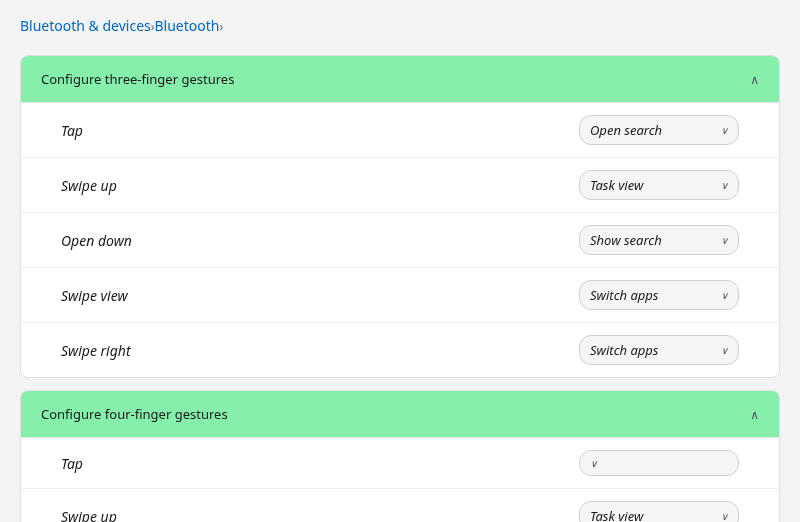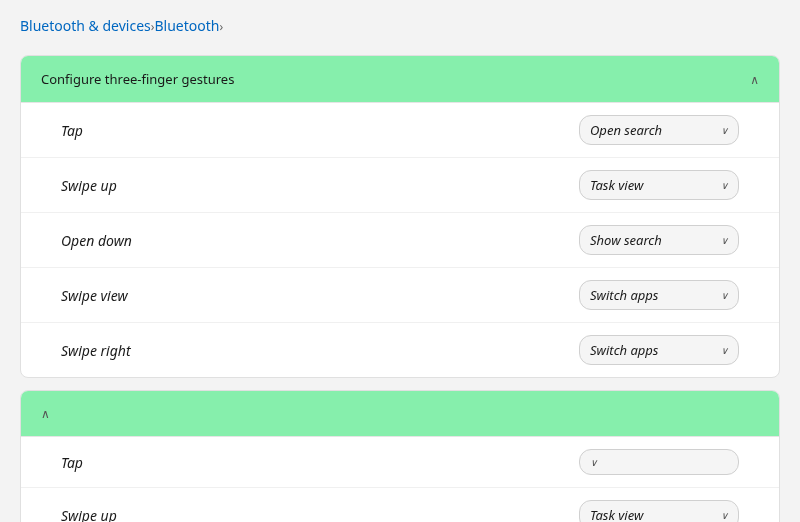--- a/index.html
+++ b/index.html
@@ -154,20 +154,21 @@
       <div class="gesture-row">
         <span class="gesture-label">Swipe right</span>
         <div class="gesture-select">
           <span>Switch apps</span>
           <span class="select-chevron">∨</span>
         </div>
       </div>
     </div>
     <div class="section">
       <div class="section-header">
+        <span class="section-header-title">Configure four-finger gestures</span>
         <span class="chevron-icon">∧</span>
       </div>
       <div class="gesture-row">
         <span class="gesture-label">Tap</span>
         <div class="gesture-select">
           <span class="select-chevron">∨</span>
         </div>
       </div>
       <div class="gesture-row">
         <span class="gesture-label">Swipe up</span>

